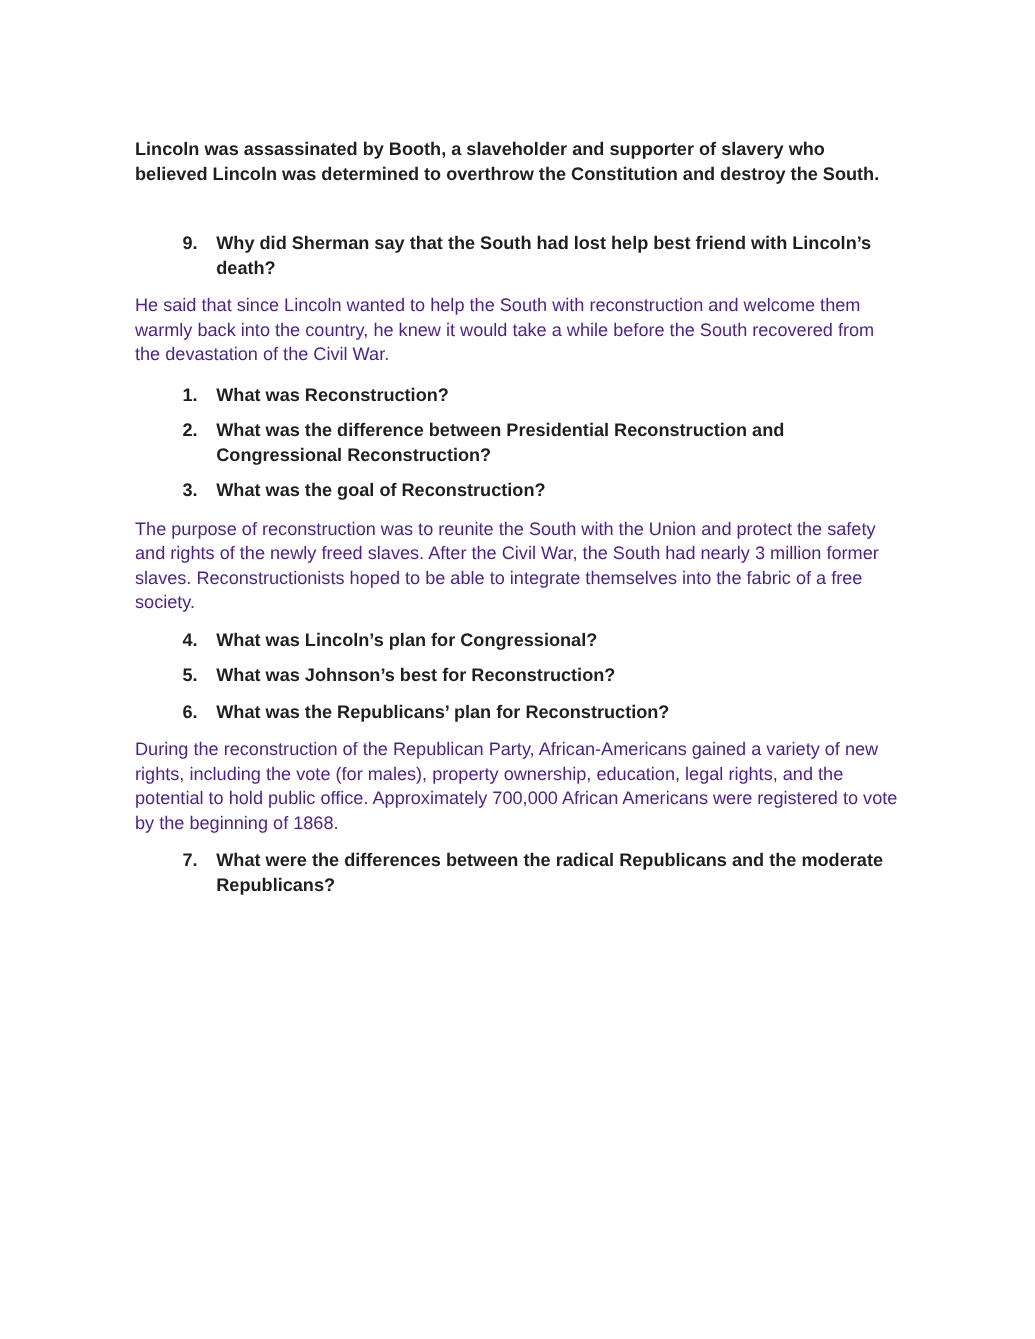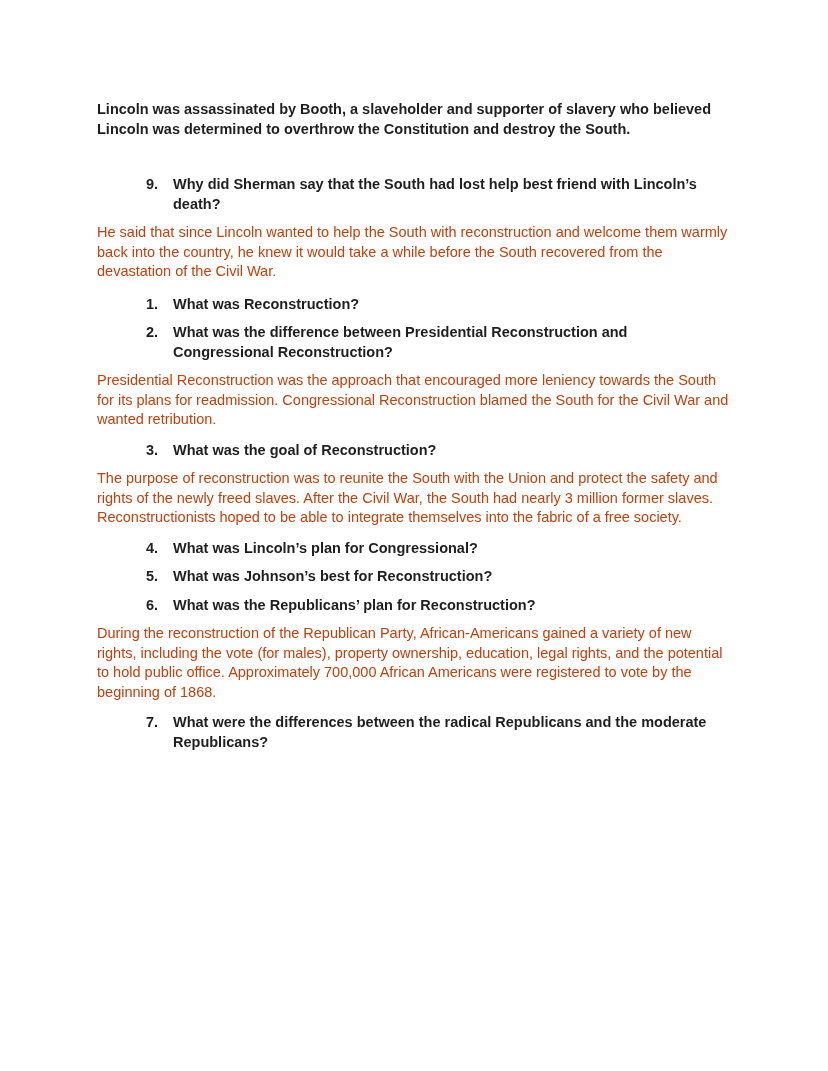--- a/index.html
+++ b/index.html
@@ -11,21 +11,21 @@
     position: relative;
     width: 828px;
     height: 1071px;
     background: #ffffff;
     box-sizing: border-box;
     padding: 100px 97px 0 97px;
     font-family: "Liberation Sans", sans-serif;
     color: #3f3f3f;
     overflow: hidden;
   }
-  p { margin: 0; }
+  p { margin: 11px; }
   .intro-paragraph {
     font-size: 14.5px;
     line-height: 19.5px;
     font-weight: bold;
     color: #1f1f1f;
     margin-bottom: 36px;
   }
   .qa-item {
     display: flex;
     margin-left: 49px;
@@ -38,21 +38,21 @@
   .qa-item .num {
     flex: 0 0 27px;
     width: 27px;
   }
   .qa-item .q-text {
     flex: 1 1 auto;
   }
   .answer-paragraph {
     font-size: 14.5px;
     line-height: 19.5px;
-    color: #c2410c;
+    color: #4c1d95;
     margin-bottom: 11px;
   }
   .section-heading {
     font-family: "Liberation Sans", sans-serif;
     font-size: 23px;
     line-height: 28px;
     font-weight: bold;
     color: #6d9e85;
     margin: 6px 0 20px 0;
   }
@@ -76,21 +76,20 @@
 
   <div class="qa-item">
     <span class="num">1.</span>
     <span class="q-text">What was Reconstruction?</span>
   </div>
 
   <div class="qa-item">
     <span class="num">2.</span>
     <span class="q-text">What was the difference between Presidential Reconstruction and Congressional Reconstruction?</span>
   </div>
-  <p class="answer-paragraph">Presidential Reconstruction was the approach that encouraged more leniency towards the South for its plans for readmission. Congressional Reconstruction blamed the South for the Civil War and wanted retribution.</p>
 
   <div class="qa-item">
     <span class="num">3.</span>
     <span class="q-text">What was the goal of Reconstruction?</span>
   </div>
   <p class="answer-paragraph">The purpose of reconstruction was to reunite the South with the Union and protect the safety and rights of the newly freed slaves. After the Civil War, the South had nearly 3 million former slaves. Reconstructionists hoped to be able to integrate themselves into the fabric of a free society.</p>
 
   <div class="qa-item">
     <span class="num">4.</span>
     <span class="q-text">What was Lincoln’s plan for Congressional?</span>

